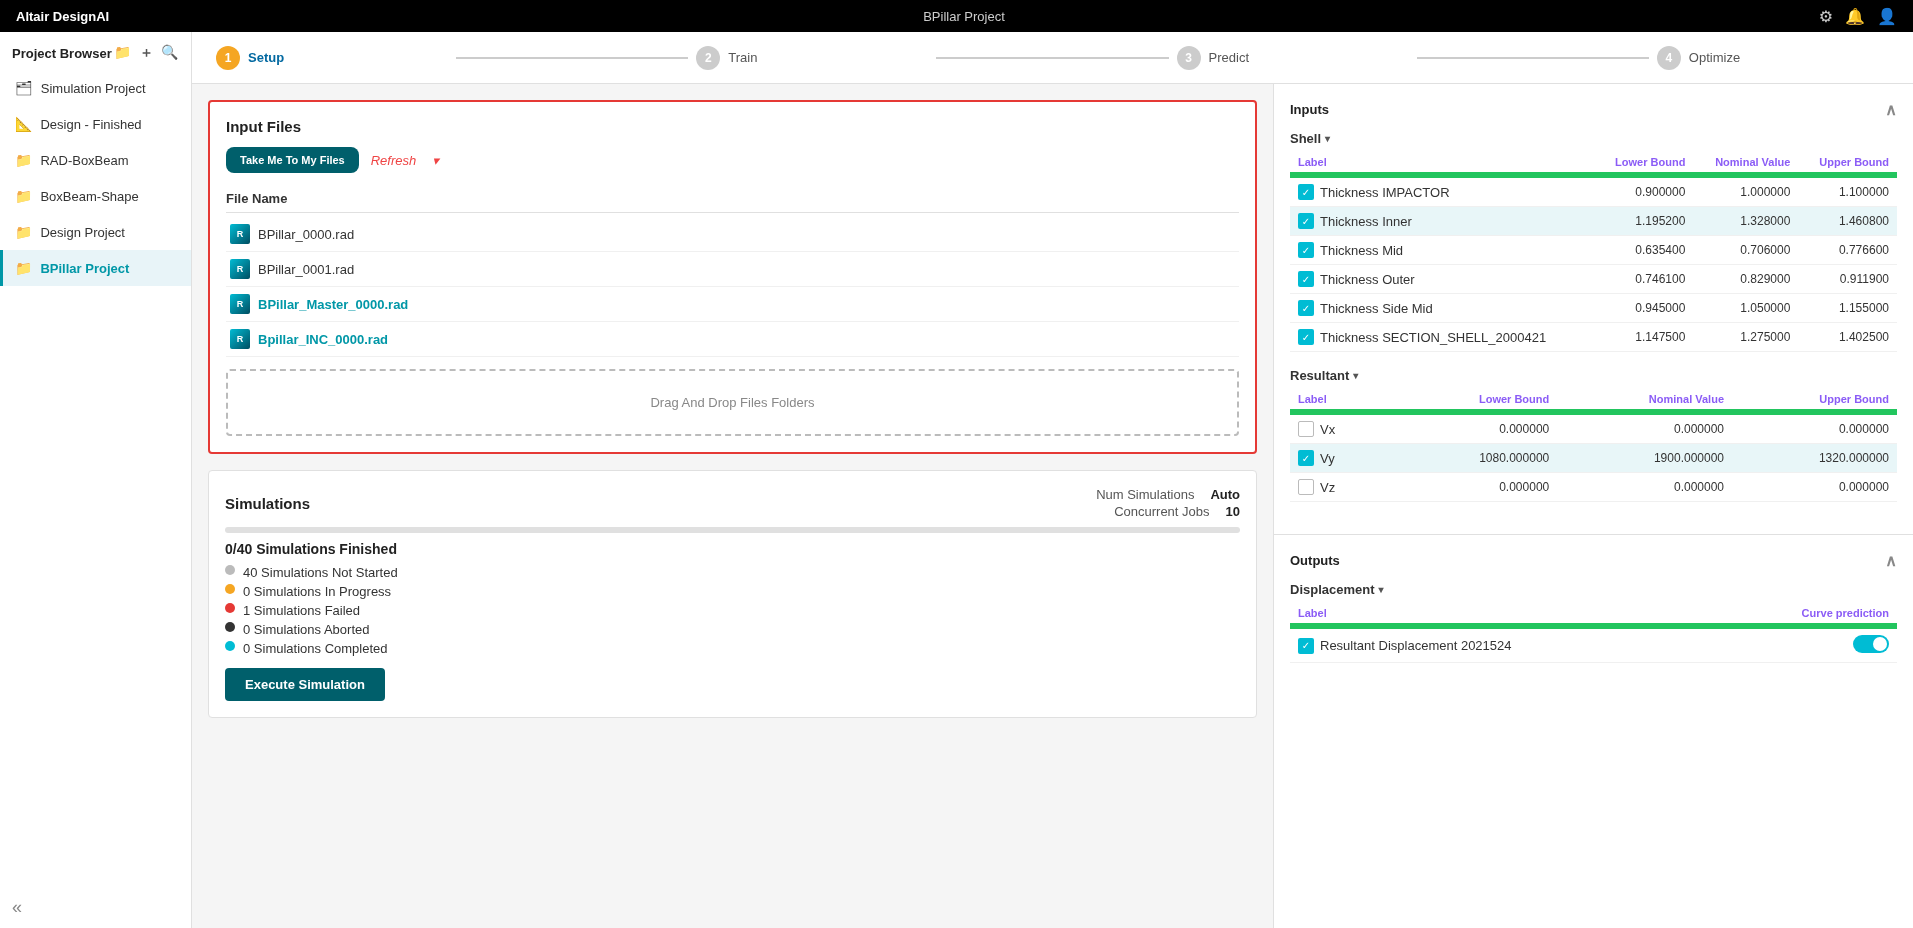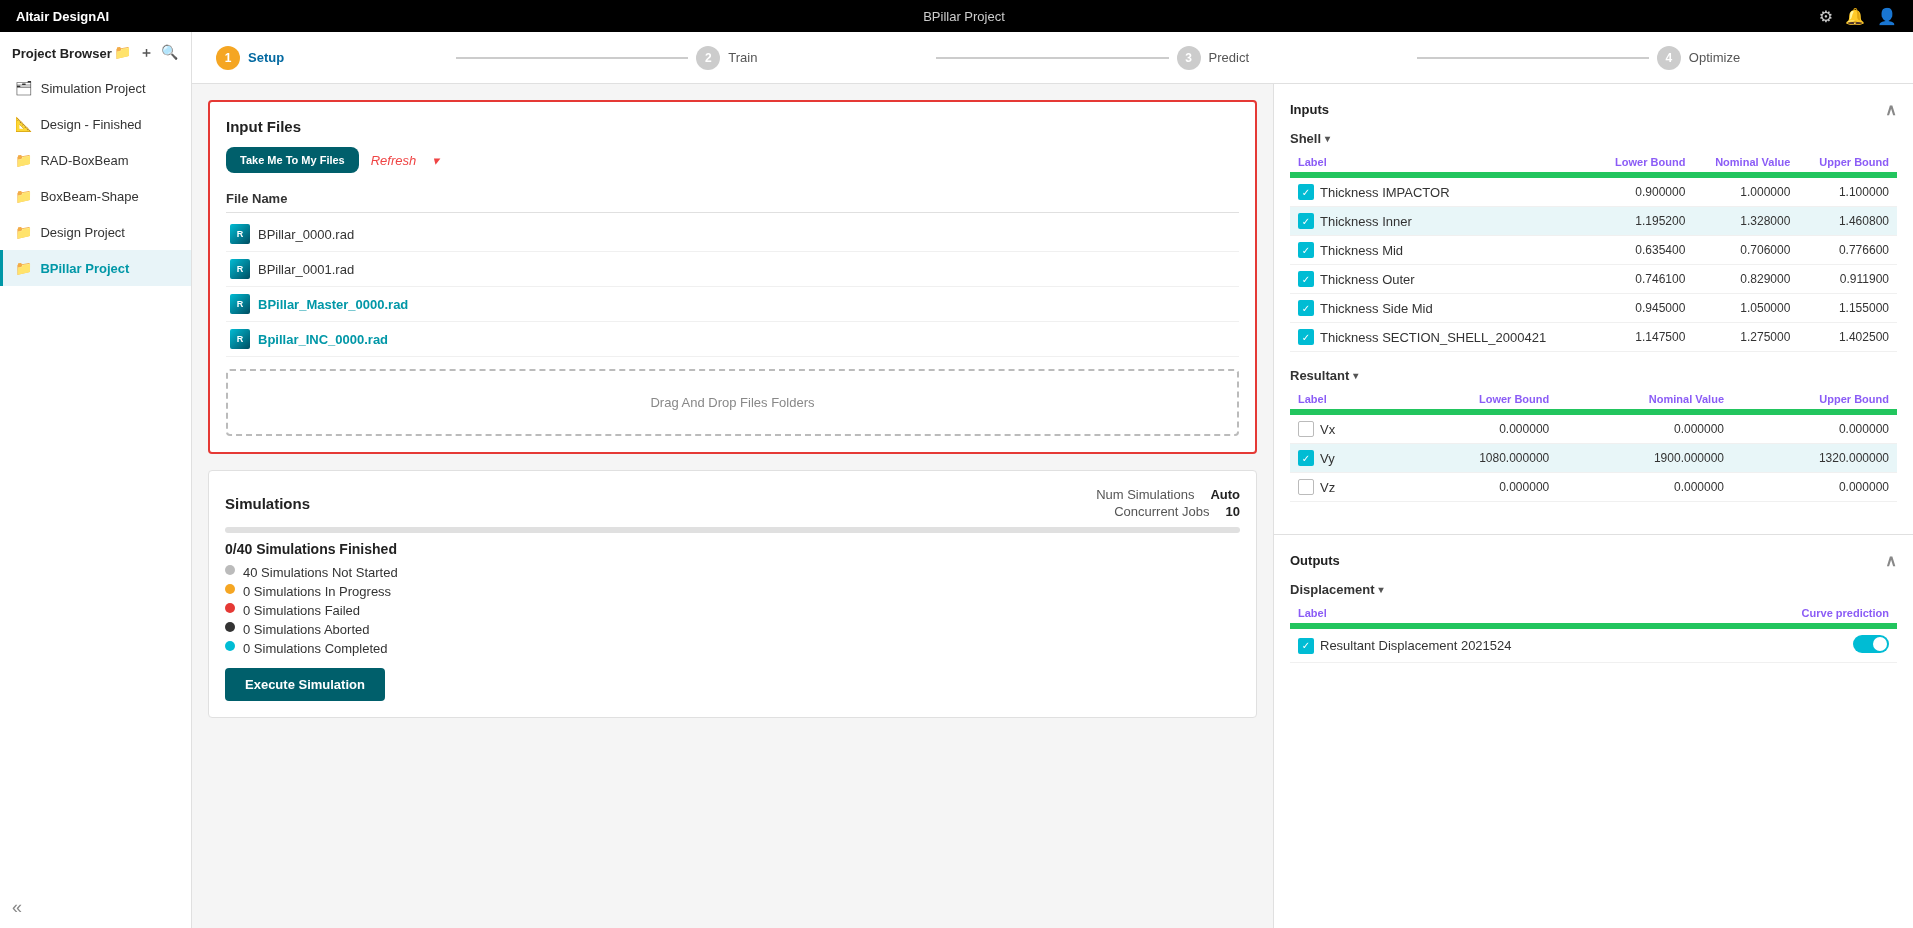--- a/index.html
+++ b/index.html
@@ -471,21 +471,21 @@
             <div class="sim-status-item">
               <div class="dot dot-gray"></div>
               <span>40 Simulations Not Started</span>
             </div>
             <div class="sim-status-item">
               <div class="dot dot-yellow"></div>
               <span>0 Simulations In Progress</span>
             </div>
             <div class="sim-status-item">
               <div class="dot dot-red"></div>
-              <span>0 Simulations Failed</span>
+              <span>1 Simulations Failed</span>
             </div>
             <div class="sim-status-item">
               <div class="dot dot-black"></div>
               <span>0 Simulations Aborted</span>
             </div>
             <div class="sim-status-item">
               <div class="dot dot-teal"></div>
               <span>0 Simulations Completed</span>
             </div>
           </div>

